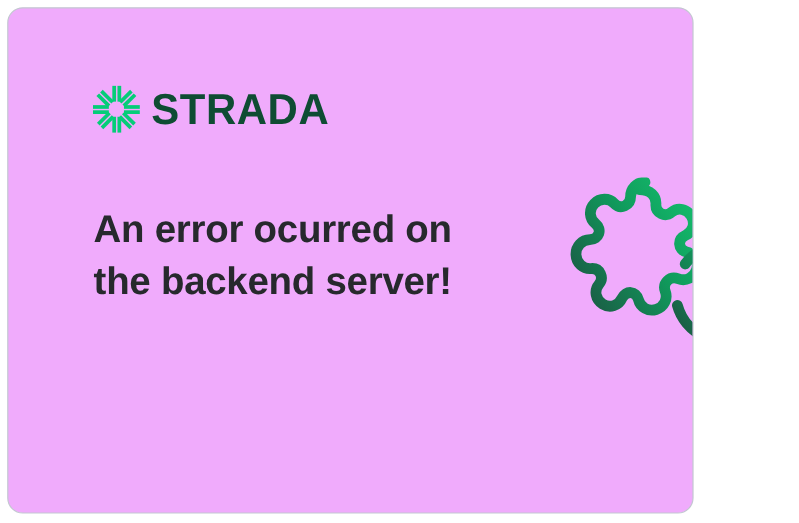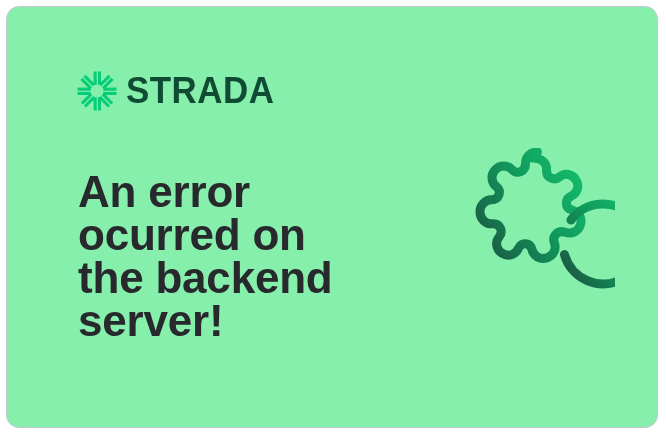--- a/index.html
+++ b/index.html
@@ -20,24 +20,24 @@
     width: 666px;
     height: 436px;
     background: #ffffff;
   }
 
   
   .card {
     position: absolute;
     left: 6px;
     top: 6px;
-    width: 652px;
+    width: 572px;
     height: 422px;
     box-sizing: border-box;
-    background: #86efac;
+    background: #f0abfc;
     border: 1px solid #c3c7d1;
     border-radius: 13px;
     overflow: hidden;
   }
 
   
   .brand {
     position: absolute;
     left: 70px;
     top: 64px;
@@ -64,21 +64,21 @@
   }
 
   
   .headline {
     position: absolute;
     left: 71px;
     top: 163px;
     width: 300px;
     margin: 0;
     font-family: "Liberation Sans", "DejaVu Sans", sans-serif;
-    font-size: 44px;
+    font-size: 32px;
     line-height: 43px;
     font-weight: 700;
     letter-spacing: -0.2px;
     color: #27292d;
   }
 
   
   .gear-wrap {
     position: absolute;
     left: 444px;

